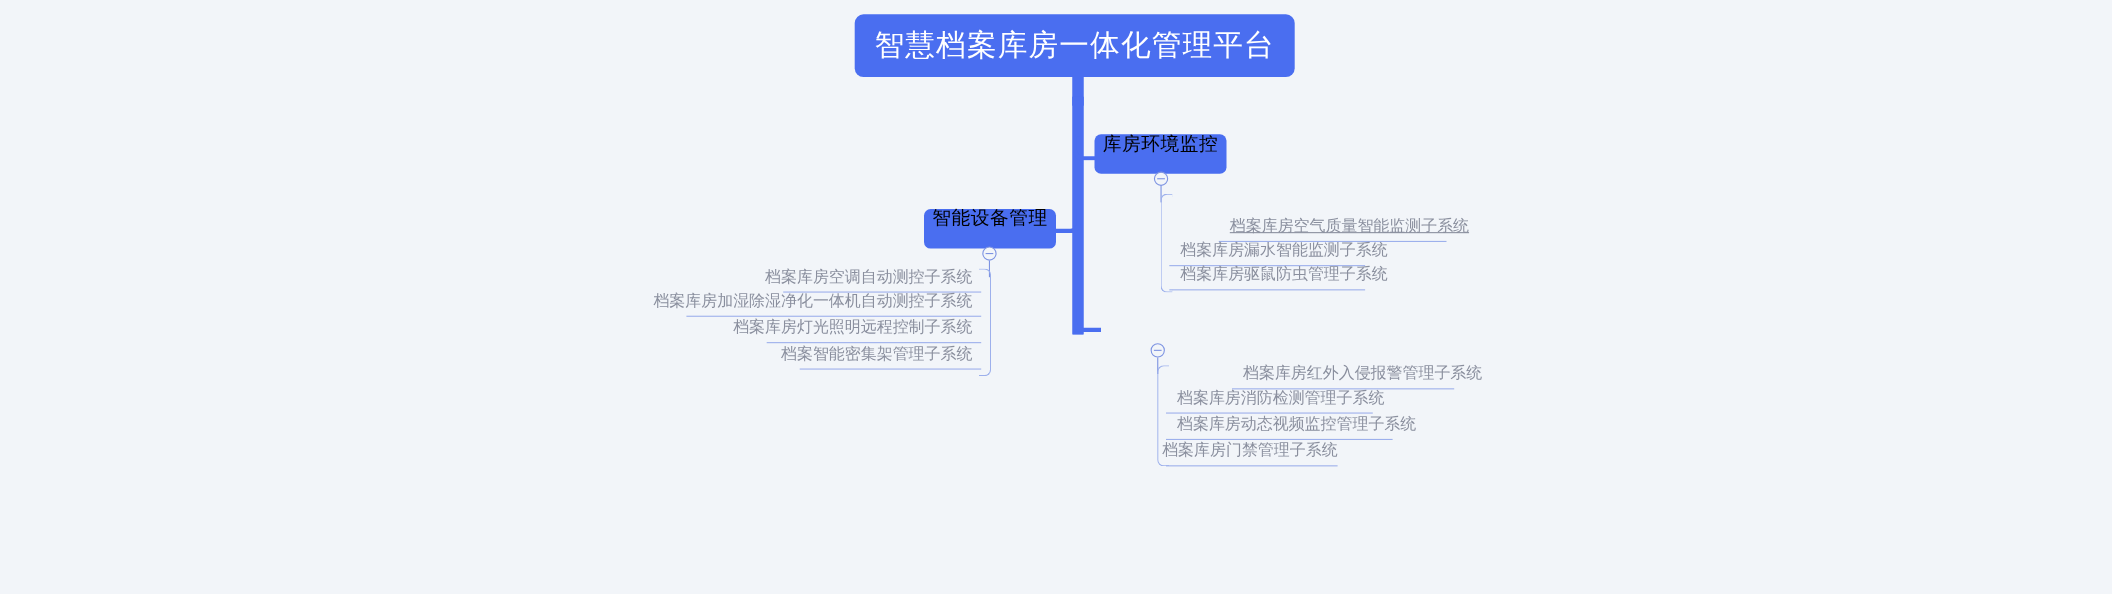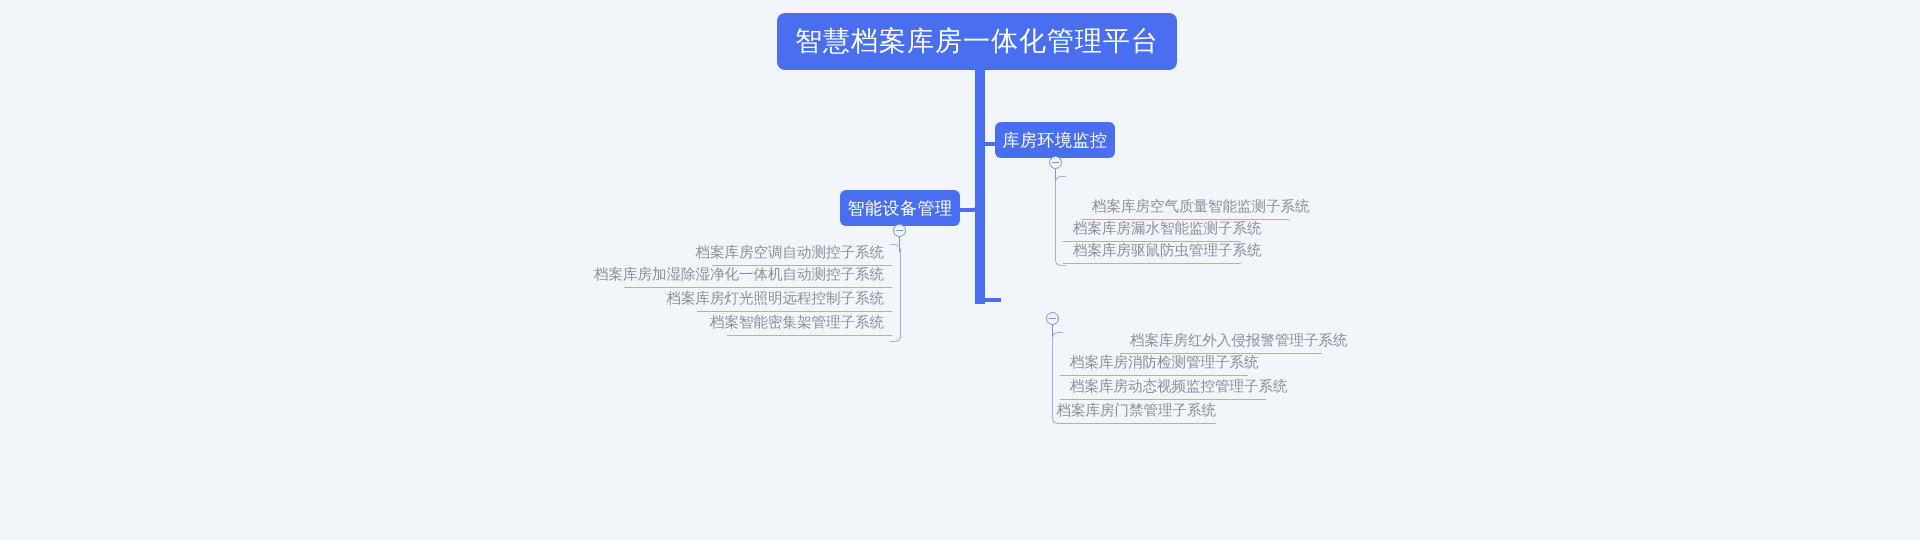--- a/index.html
+++ b/index.html
@@ -35,27 +35,26 @@
     line-height: 1;
     letter-spacing: 1px;
     display: flex;
     align-items: center;
     justify-content: center;
     box-shadow: 0 0 0 0 rgba(0,0,0,0);
   }
   
   .branch {
     background: #4a6ef0;
-    color: #ffffff;
+    color: #000000;
     border-radius: 6px;
     font-size: 17px;
     line-height: 1;
     letter-spacing: 0.5px;
     display: flex;
-    align-items: center;
     justify-content: center;
   }
   
   .leaf {
     color: #8a8f9e;
     font-size: 14.5px;
     line-height: 1;
     display: flex;
     align-items: center;
     border-bottom: 1px solid #9db0ec;
@@ -135,21 +134,21 @@
     <span>库房环境监控</span>
   </div>
   <div class="stem" style="left:1055px; top:158px; width:1px; height:6px;"></div>
   <div class="toggle" style="left:1049px; top:156px;"></div>
   <div class="stem" style="left:1055px; top:169px; width:1px; height:15px;"></div>
 
   <div class="conn" style="left:1055px; top:176px; width:10px; height:88px;
               border-width:1px 0 1px 1px;
               border-top-left-radius:6px; border-bottom-left-radius:6px;"></div>
 
-  <div class="node leaf align-left" style="left:1082px; top:198px; width:207px; height:22px;">
+  <div class="node leaf align-left" style="left:1108px; top:198px; width:207px; height:22px;text-decoration:underline;">
     <span>档案库房空气质量智能监测子系统</span>
   </div>
   <div class="node leaf align-left" style="left:1063px; top:220px; width:178px; height:22px;">
     <span>档案库房漏水智能监测子系统</span>
   </div>
   <div class="node leaf align-left" style="left:1063px; top:242px; width:178px; height:22px;">
     <span>档案库房驱鼠防虫管理子系统</span>
   </div>
 
   <div class="node branch" style="left:840px; top:190px; width:120px; height:36px;">

